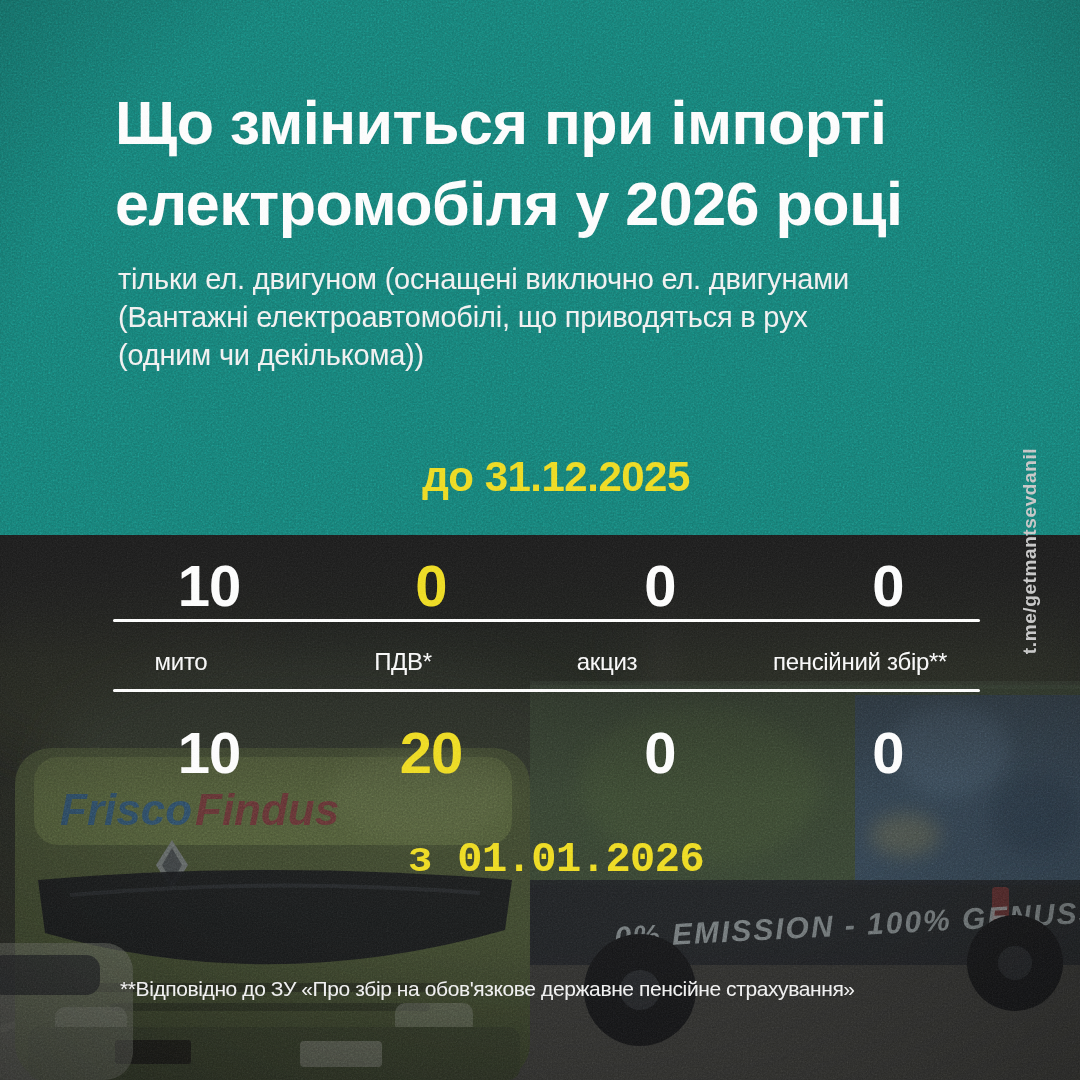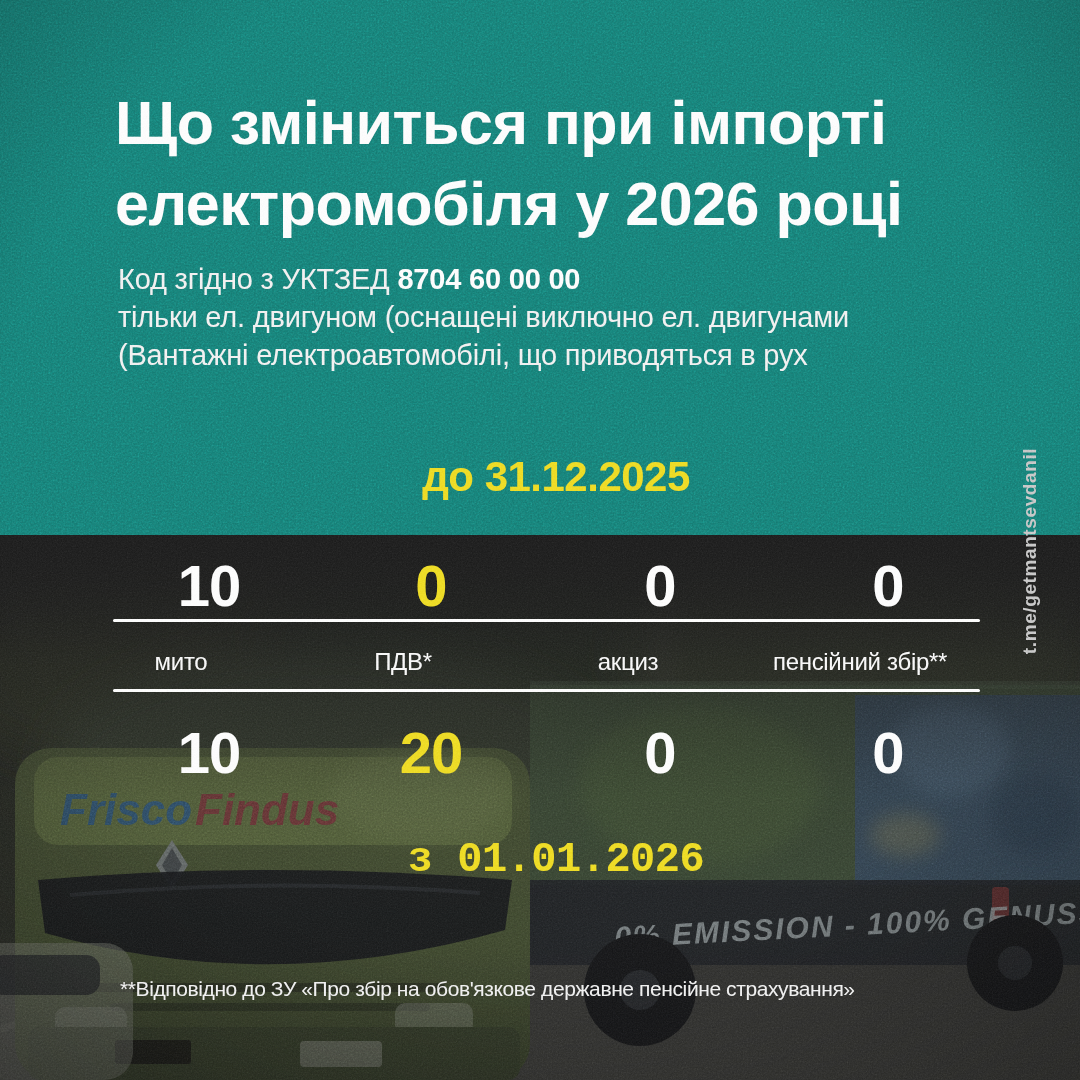--- a/index.html
+++ b/index.html
@@ -170,40 +170,40 @@
   <div class="vignette"></div>
 
   <div class="content">
 
     <h1 class="page-title">
       <span style="display:block">Що зміниться при імпорті</span>
       <span style="display:block">електромобіля у 2026 році</span>
     </h1>
 
     <p class="intro">
-      <span style="display:block"><span>Код згідно з УКТЗЕД</span> <b>8704 60 00 00</b></span>
       <span style="display:block">тільки ел. двигуном (оснащені виключно ел. двигунами</span>
       <span style="display:block">(Вантажні електроавтомобілі, що приводяться в рух</span>
+      <span style="display:block">(одним чи декількома))</span>
     </p>
 
     <div class="period period-before">до 31.12.2025</div>
 
     <div class="num-row row-before">
       <span class="cell c1">10</span>
       <span class="cell c2 hl">0</span>
       <span class="cell c3">0</span>
       <span class="cell c4">0</span>
     </div>
 
     <div class="rule rule-top"></div>
 
     <div class="col-row">
       <span class="col-label c1" style="left:181px">мито</span>
       <span class="col-label" style="left:403px">ПДВ*</span>
-      <span class="col-label" style="left:628px">акциз</span>
+      <span class="col-label" style="left:607px">акциз</span>
       <span class="col-label" style="left:860px">пенсійний збір**</span>
     </div>
 
     <div class="rule rule-bottom"></div>
 
     <div class="num-row row-after">
       <span class="cell c1">10</span>
       <span class="cell c2 hl">20</span>
       <span class="cell c3">0</span>
       <span class="cell c4">0</span>

